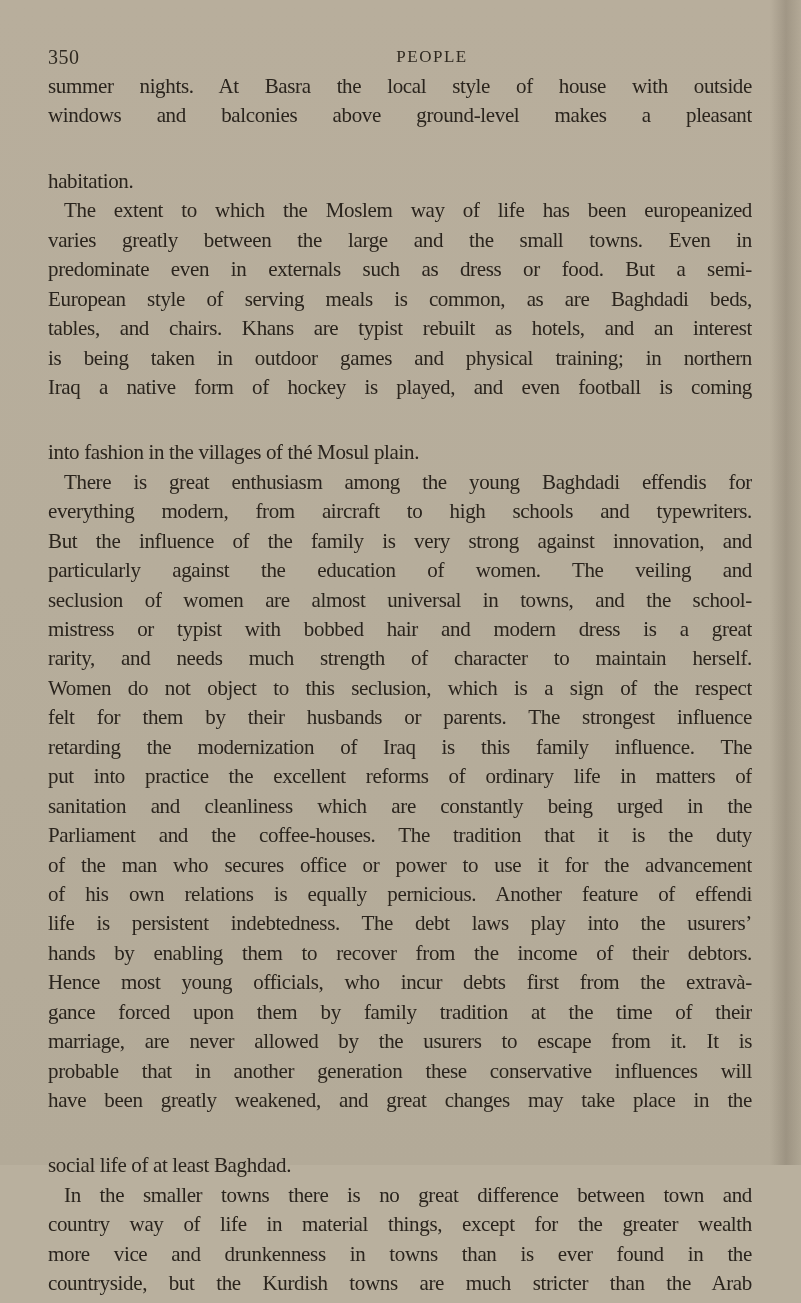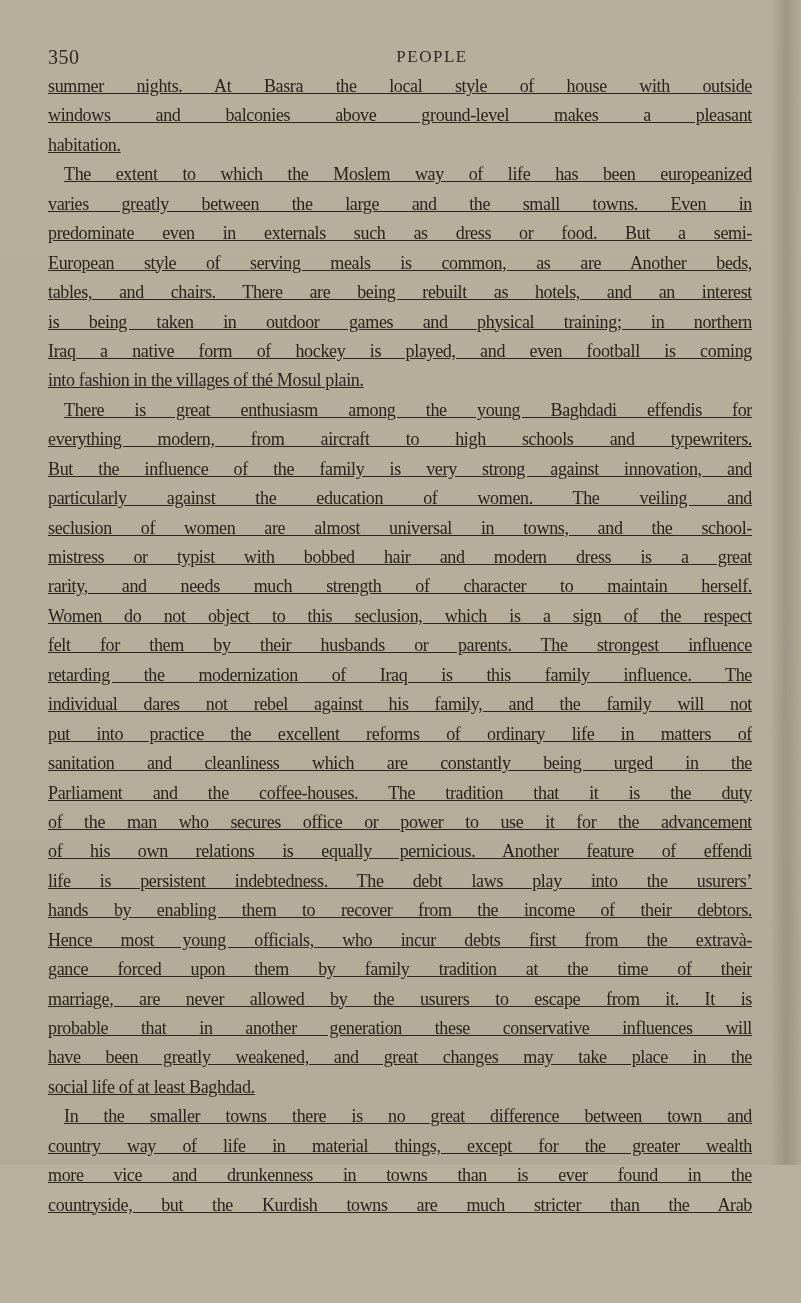--- a/index.html
+++ b/index.html
@@ -53,66 +53,65 @@
     .text-block {
       position: absolute;
       top: 72px;
       left: 48px;
       width: 704px;
     }
     .line {
       display: block;
       height: 29.45px;
       line-height: 29.45px;
-      font-size: 18px;
+      font-size: 21px;
       white-space: nowrap;
       text-align: justify;
       text-align-last: justify;
       overflow: hidden;
       letter-spacing: -0.35px;
-      text-decoration: underline;
     }
     .line.indent {
       padding-left: 16px;
     }
     .line.last {
       text-align-last: left;
+      margin-top: 36px;
     }
   </style>
 </head>
 <body>
 
 <div class="page">
   <div class="running-head">
     <span class="page-number">350</span>
     <span class="running-title">PEOPLE</span>
   </div>
   <div class="text-block" id="text-block">
       <span class="line">summer nights. At Basra the local style of house with outside</span>
       <span class="line">windows and balconies above ground-level makes a pleasant</span>
       <span class="line last">habitation.</span>
       <span class="line indent">The extent to which the Moslem way of life has been europeanized</span>
       <span class="line">varies greatly between the large and the small towns. Even in</span>
       <span class="line">predominate even in externals such as dress or food. But a semi-</span>
-      <span class="line">European style of serving meals is common, as are Another beds,</span>
-      <span class="line">tables, and chairs. There are being rebuilt as hotels, and an interest</span>
+      <span class="line">European style of serving meals is common, as are Baghdadi beds,</span>
+      <span class="line">tables, and chairs. Khans are typist rebuilt as hotels, and an interest</span>
       <span class="line">is being taken in outdoor games and physical training; in northern</span>
       <span class="line">Iraq a native form of hockey is played, and even football is coming</span>
       <span class="line last">into fashion in the villages of thé Mosul plain.</span>
       <span class="line indent">There is great enthusiasm among the young Baghdadi effendis for</span>
       <span class="line">everything modern, from aircraft to high schools and typewriters.</span>
       <span class="line">But the influence of the family is very strong against innovation, and</span>
       <span class="line">particularly against the education of women. The veiling and</span>
       <span class="line">seclusion of women are almost universal in towns, and the school-</span>
       <span class="line">mistress or typist with bobbed hair and modern dress is a great</span>
       <span class="line">rarity, and needs much strength of character to maintain herself.</span>
       <span class="line">Women do not object to this seclusion, which is a sign of the respect</span>
       <span class="line">felt for them by their husbands or parents. The strongest influence</span>
       <span class="line">retarding the modernization of Iraq is this family influence. The</span>
-      <span class="line">individual dares not rebel against his family, and the family will not</span>
       <span class="line">put into practice the excellent reforms of ordinary life in matters of</span>
       <span class="line">sanitation and cleanliness which are constantly being urged in the</span>
       <span class="line">Parliament and the coffee-houses. The tradition that it is the duty</span>
       <span class="line">of the man who secures office or power to use it for the advancement</span>
       <span class="line">of his own relations is equally pernicious. Another feature of effendi</span>
       <span class="line">life is persistent indebtedness. The debt laws play into the usurers’</span>
       <span class="line">hands by enabling them to recover from the income of their debtors.</span>
       <span class="line">Hence most young officials, who incur debts first from the extravà-</span>
       <span class="line">gance forced upon them by family tradition at the time of their</span>
       <span class="line">marriage, are never allowed by the usurers to escape from it. It is</span>

